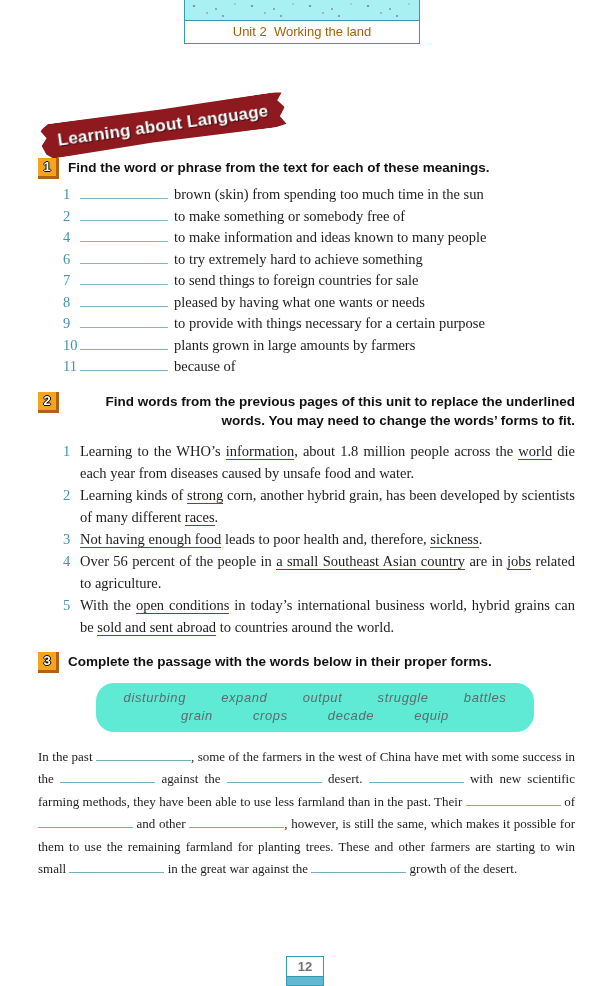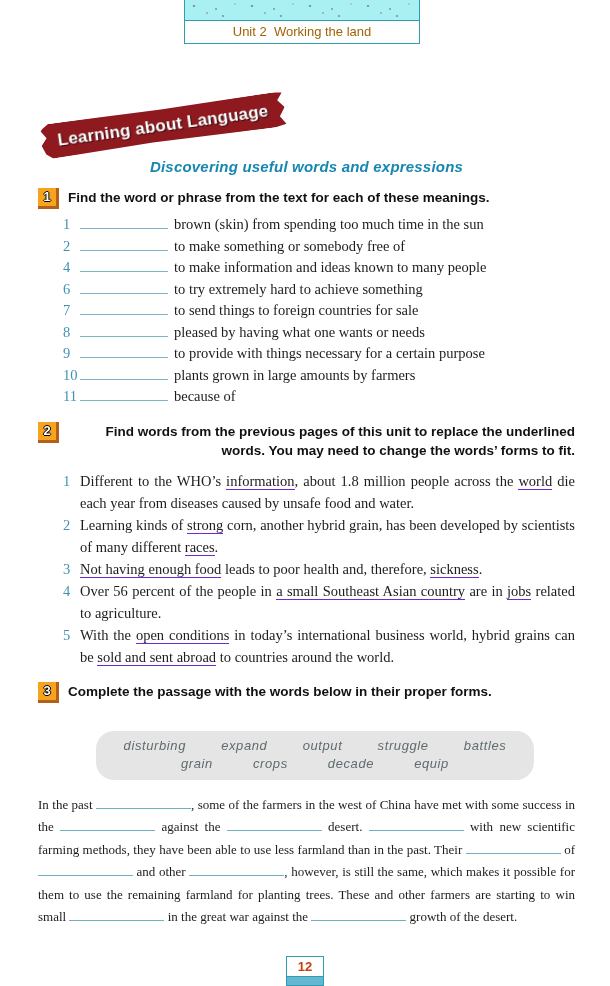--- a/index.html
+++ b/index.html
@@ -46,54 +46,53 @@
   .ex1-blank{margin-right:6px;}
   .blank{display:inline-block;width:95px;height:0.85em;border-bottom:1px solid #6fb0c2;}
   .ex1-blank{width:88px;border-bottom-color:#7cb6c4;}
 
   .ex2-list{margin-left:25px;margin-bottom:14px;margin-top:10px;}
   .ex2-row{display:flex;font-family:"Liberation Serif",serif;font-size:14.5px;line-height:22px;}
   .ex2-row .lnum{flex-shrink:0;}
   .ex2-text{flex:1;text-align:justify;}
   .u-word{border-bottom:1px solid #6d28d9;}
 
-  .word-box{margin:28px 0 0 58px;width:418px;background:#e5e5e5;border-radius:18px;
+  .word-box{margin:10px 0 0 58px;width:418px;background:#5eead4;border-radius:18px;
     padding:6px 10px 7px 10px;}
   .wb-row{display:flex;justify-content:space-around;font-size:13px;color:#5f6b6e;
     font-style:italic;letter-spacing:0.6px;line-height:18px;}
   .wb-row2{padding:0 55px;}
 
   .passage{margin:14px 0 16px 0;font-family:"Liberation Serif",serif;font-size:13px;
     line-height:22.5px;text-align:justify;}
 
   
   .page-num-box{position:absolute;bottom:0;left:50%;transform:translateX(-50%);
     width:36px;border:1px solid #2f9bb5;background:#ffffff;}
-  .page-num{height:19px;line-height:19px;text-align:center;font-weight:bold;font-size:13px;color:#c2410c;}
+  .page-num{height:19px;line-height:19px;text-align:center;font-weight:bold;font-size:13px;color:#737373;}
   .page-num-strip{height:8px;background:#62b8cf;border-top:1px solid #2f9bb5;}
 </style>
 </head>
 <body>
 
 <div class="page">
 
   <div class="unit-header">
     <div class="droplets"></div>
     <div class="unit-title">Unit 2  Working the land</div>
   </div>
 
   <div class="ribbon-wrap">
     <div class="ribbon">
       <span>Learning about Language</span>
     </div>
   </div>
 
   <div class="content">
 
-    <div class="subtitle">Discovering useful words and expressions</div>
 
     <div class="ex-head">
       <span class="badge">1</span>
       <span class="ex-title">Find the word or phrase from the text for each of these meanings.</span>
     </div>
     <div class="ex1-list">
       <div class="ex1-row"><span class="lnum">1</span><span class="blank ex1-blank"></span><span>brown (skin) from spending too much time in the sun</span></div>
       <div class="ex1-row"><span class="lnum">2</span><span class="blank ex1-blank"></span><span>to make something or somebody free of</span></div>
       <div class="ex1-row"><span class="lnum">4</span><span class="blank ex1-blank"></span><span>to make information and ideas known to many people</span></div>
       <div class="ex1-row"><span class="lnum">6</span><span class="blank ex1-blank"></span><span>to try extremely hard to achieve something</span></div>
@@ -104,21 +103,21 @@
       <div class="ex1-row"><span class="lnum">11</span><span class="blank ex1-blank"></span><span>because of</span></div>
     </div>
 
     <div class="ex-head">
       <span class="badge">2</span>
       <span class="ex-title">Find words from the previous pages of this unit to replace the underlined words. You may need to change the words’ forms to fit.</span>
     </div>
     <div class="ex2-list">
       <div class="ex2-row">
           <span class="lnum">1</span>
-          <div class="ex2-text"><span>Different to the WHO’s </span><span class="u-word">information</span><span>, about 1.8 million people across the </span><span class="u-word">world</span><span> die each year from diseases caused by unsafe food and water.</span></div>
+          <div class="ex2-text"><span>Learning to the WHO’s </span><span class="u-word">information</span><span>, about 1.8 million people across the </span><span class="u-word">world</span><span> die each year from diseases caused by unsafe food and water.</span></div>
         </div>
       <div class="ex2-row">
           <span class="lnum">2</span>
           <div class="ex2-text"><span>Learning kinds of </span><span class="u-word">strong</span><span> corn, another hybrid grain, has been developed by scientists of many different </span><span class="u-word">races</span><span>.</span></div>
         </div>
       <div class="ex2-row">
           <span class="lnum">3</span>
           <div class="ex2-text"><span class="u-word">Not having enough food</span><span> leads to poor health and, therefore, </span><span class="u-word">sickness</span><span>.</span></div>
         </div>
       <div class="ex2-row">

